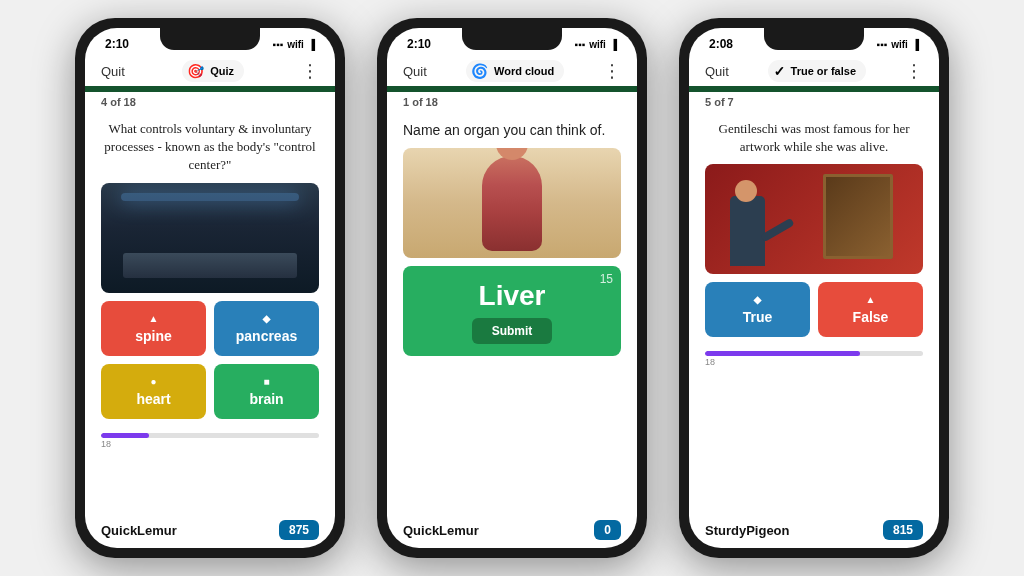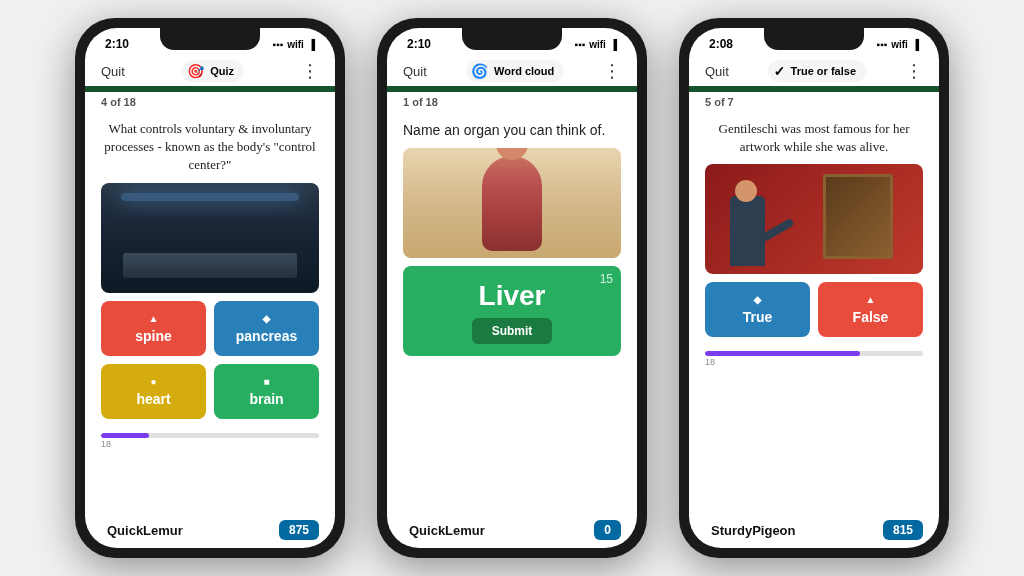--- a/index.html
+++ b/index.html
@@ -259,21 +259,21 @@
       margin-top: 1px;
     }
     .user-bar {
       display: flex;
       justify-content: space-between;
       align-items: center;
       padding: 6px 16px 8px;
       margin-top: auto;
       flex-shrink: 0;
     }
-    .username { font-size: 13px; font-weight: 700; color: #111; margin-left: 6px; }
+    .username { font-size: 13px; font-weight: 700; color: #111; }
     .score-box {
       background: #0369a1;
       color: #fff;
       border-radius: 6px;
       padding: 3px 10px;
       font-size: 12px;
       font-weight: 700;
     }
     
     .wc-prompt {

